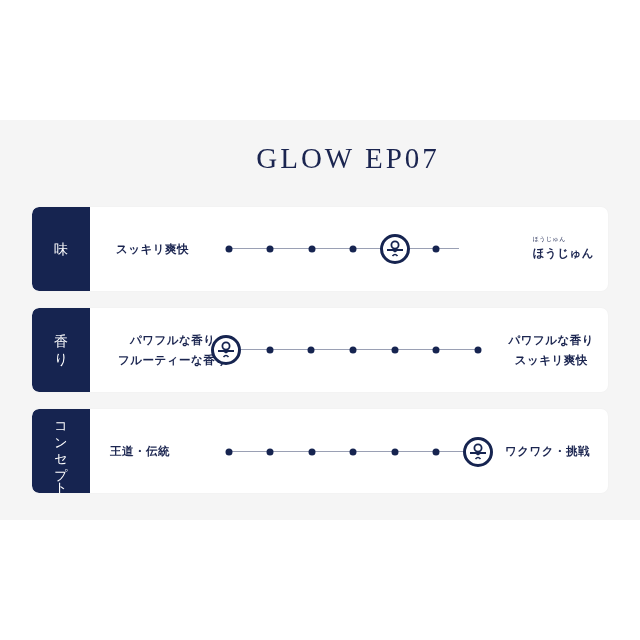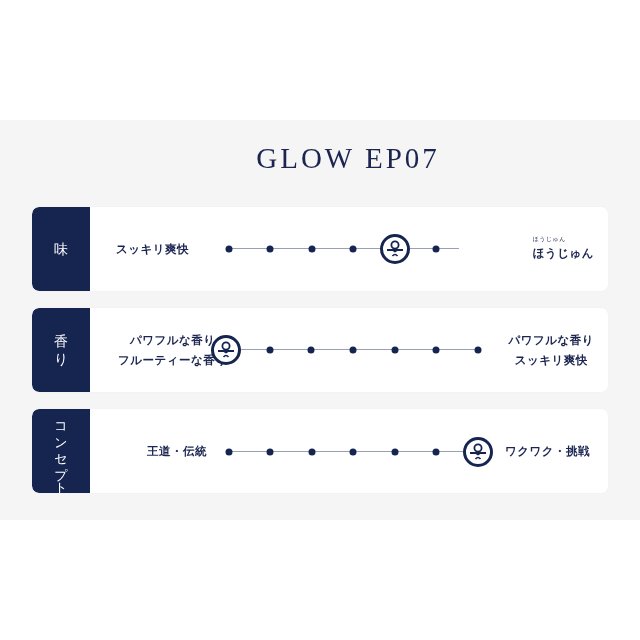--- a/index.html
+++ b/index.html
@@ -103,21 +103,21 @@
   <div class="right-label">
     <span>パワフルな香り</span>
     <span>スッキリ爽快</span>
   </div>
 </div>
 
 <div class="card" style="top:409px; height:84px;">
   <div class="tag">
     <span class="vert">コンセプト</span>
   </div>
-  <div class="left-label" style="left:78px;margin-left:37px;">
+  <div class="left-label" style="left:78px;">
     <span>王道・伝統</span>
   </div>
   <div class="scale-line" style="left:197px; width:249px; top:42px;"></div>
   <div class="dot" style="left:197px; top:42.5px;"></div>
   <div class="dot" style="left:238px; top:42.5px;"></div>
   <div class="dot" style="left:280px; top:42.5px;"></div>
   <div class="dot" style="left:321px; top:42.5px;"></div>
   <div class="dot" style="left:363px; top:42.5px;"></div>
   <div class="dot" style="left:404px; top:42.5px;"></div>
   <div class="marker" style="left:446px; top:42.5px;">

